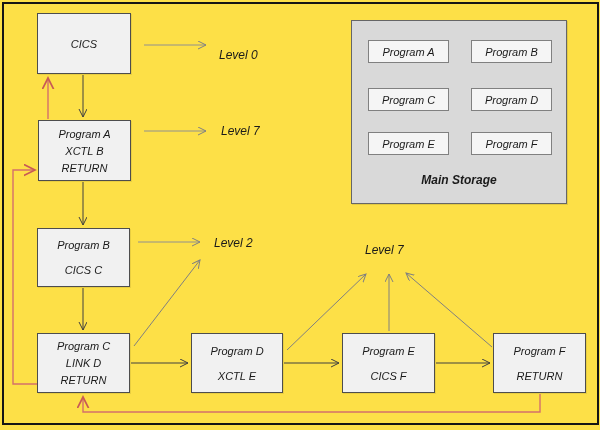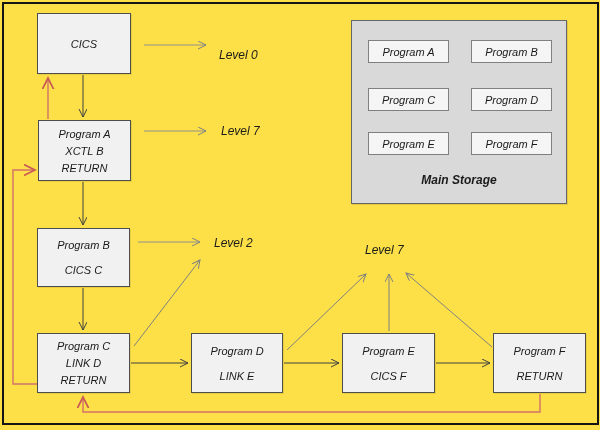--- a/index.html
+++ b/index.html
@@ -108,21 +108,21 @@
   </div>
 
   <div class="fbox b-c">
     <span>Program C</span>
     <span>LINK D</span>
     <span>RETURN</span>
   </div>
 
   <div class="fbox b-d">
     <span>Program D</span>
-    <span>LINK E</span>
+    <span>XCTL E</span>
   </div>
 
   <div class="fbox b-e">
     <span>Program E</span>
     <span>CICS F</span>
   </div>
 
   <div class="fbox b-f">
     <span>Program F</span>
     <span>RETURN</span>

